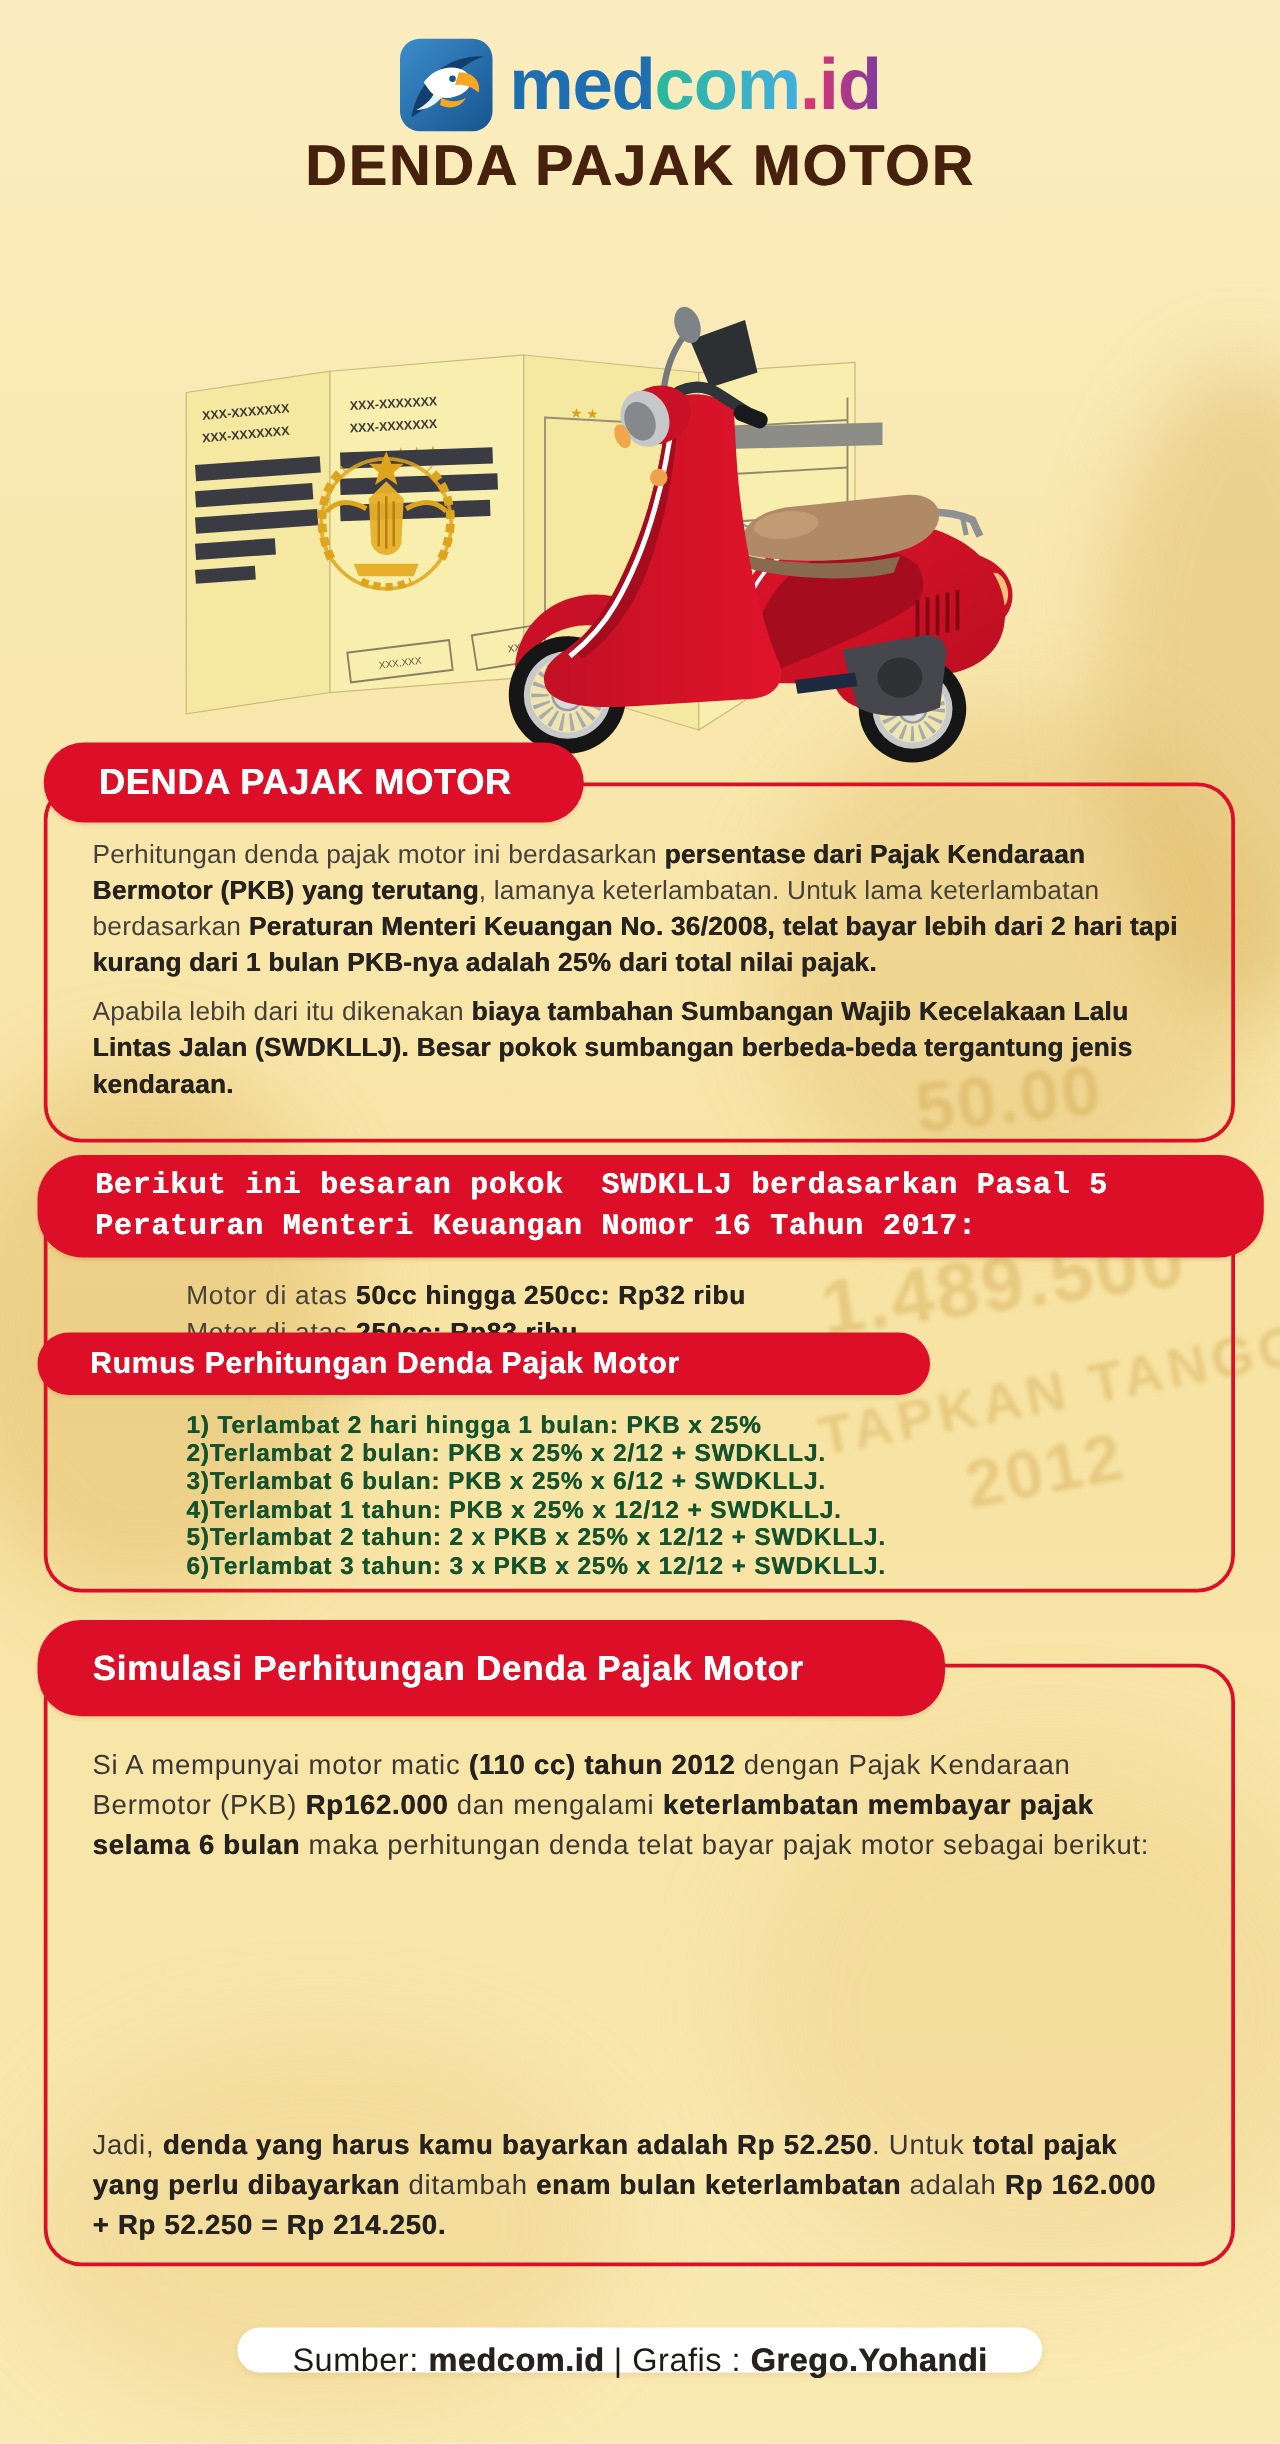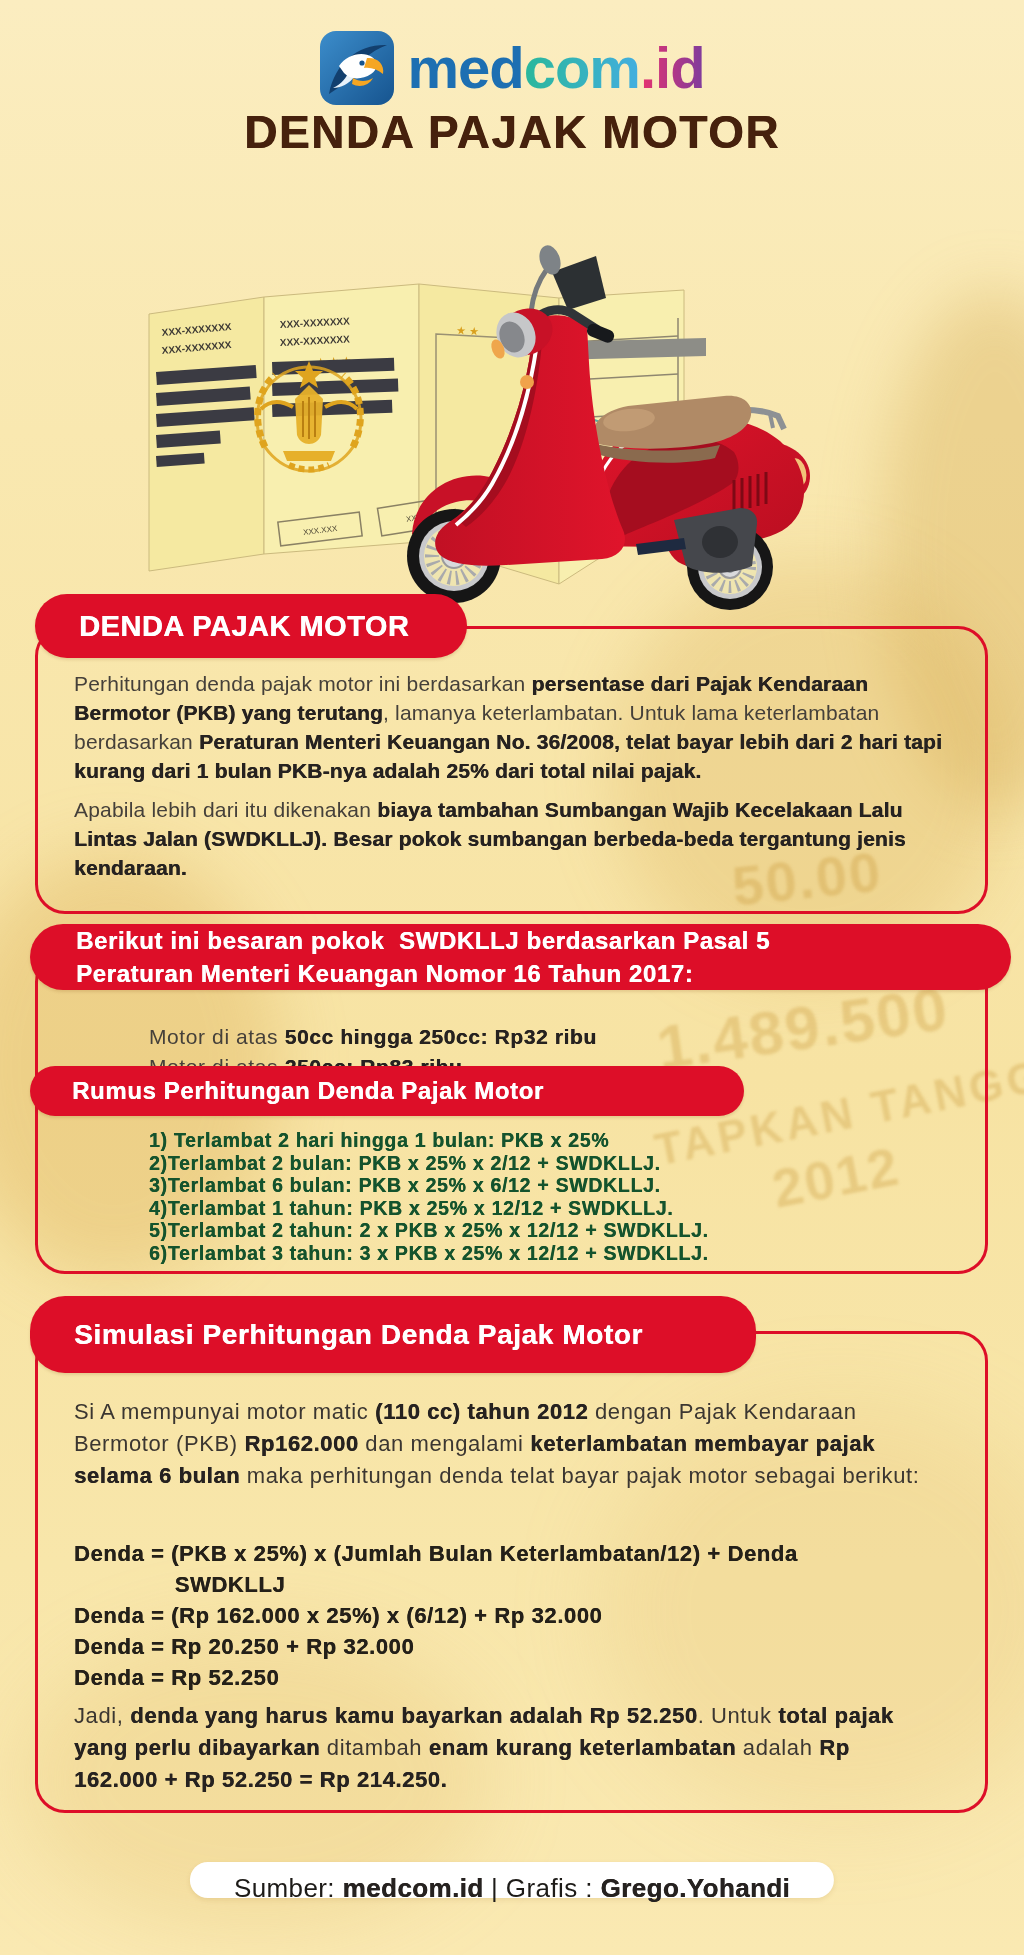--- a/index.html
+++ b/index.html
@@ -41,22 +41,22 @@
   .b{font-weight:700;color:#262220;text-shadow:.4px 0 currentColor;}
   .r{font-weight:inherit;}
   
   #badge1{left:35px;top:594px;width:388px;height:64px;border-radius:32px;padding-left:44px;
     font-size:29px;letter-spacing:.5px;text-shadow:.4px 0 #FFFFFF;}
   #box1{left:35px;top:626px;width:947px;height:282px;}
   #box1 .para{position:absolute;left:36px;right:40px;font-size:21px;line-height:29px;color:#45403A;letter-spacing:.2px;}
   #p1{top:40px;}
   #p2{top:166px;}
   
-  #banner2{left:30px;top:924px;width:935px;height:66px;border-radius:36px;padding-left:46px;
-    font-size:24px;line-height:33px;letter-spacing:.6px;text-shadow:.4px 0 #FFFFFF;white-space:pre-wrap;}
+  #banner2{left:30px;top:924px;width:935px;height:82px;border-radius:36px;padding-left:46px;
+    font-size:24px;line-height:33px;letter-spacing:.6px;text-shadow:.4px 0 #FFFFFF;white-space:pre-wrap;font-family:Liberation Mono, monospace;}
   #box2{left:35px;top:952px;width:947px;height:316px;}
   #motor-items{position:absolute;left:149px;top:1022px;font-size:21px;line-height:30px;color:#45403A;letter-spacing:.6px;}
   #rumus-banner{left:30px;top:1066px;width:672px;height:50px;border-radius:25px;padding-left:42px;
     font-size:24px;letter-spacing:.6px;text-shadow:.4px 0 #FFFFFF;}
   #formulas{position:absolute;left:149px;top:1129px;font-size:19.5px;line-height:22.5px;
     color:#14532d;font-weight:700;letter-spacing:.7px;text-shadow:.3px 0 currentColor;}
   
   #banner3{left:30px;top:1296px;width:682px;height:77px;border-radius:35px;padding-left:44px;
     font-size:28px;letter-spacing:.6px;text-shadow:.4px 0 #FFFFFF;}
   #box3{left:35px;top:1331px;width:947px;height:476px;}
@@ -256,22 +256,21 @@
     <div class="line">1) Terlambat 2 hari hingga 1 bulan: PKB x 25%</div>
     <div class="line">2)Terlambat 2 bulan: PKB x 25% x 2/12 + SWDKLLJ.</div>
     <div class="line">3)Terlambat 6 bulan: PKB x 25% x 6/12 + SWDKLLJ.</div>
     <div class="line">4)Terlambat 1 tahun: PKB x 25% x 12/12 + SWDKLLJ.</div>
     <div class="line">5)Terlambat 2 tahun: 2 x PKB x 25% x 12/12 + SWDKLLJ.</div>
     <div class="line">6)Terlambat 3 tahun: 3 x PKB x 25% x 12/12 + SWDKLLJ.</div>
   </div>
 
 <div class="rbox" id="box3">
   <div id="sim-intro"><span class="r">Si A mempunyai motor matic </span><span class="b">(110 cc) tahun 2012</span><span class="r"> dengan Pajak Kendaraan Bermotor (PKB) </span><span class="b">Rp162.000</span><span class="r"> dan mengalami </span><span class="b">keterlambatan membayar pajak selama 6 bulan</span><span class="r"> maka perhitungan denda telat bayar pajak motor sebagai berikut:</span></div>
-  <div id="calc-lines"><div class="line">Denda = (PKB x 25%) x (Jumlah Bulan Keterlambatan/12) + Denda</div><div class="line">               SWDKLLJ</div><div class="line">Denda = (Rp 162.000 x 25%) x (6/12) + Rp 32.000</div><div class="line">Denda = Rp 20.250 + Rp 32.000</div><div class="line">Denda = Rp 52.250</div></div>
-  <div id="sim-outro"><span class="r">Jadi, </span><span class="b">denda yang harus kamu bayarkan adalah Rp 52.250</span><span class="r">. Untuk </span><span class="b">total pajak yang perlu dibayarkan</span><span class="r"> ditambah </span><span class="b">enam kurang keterlambatan</span><span class="r"> adalah </span><span class="b">Rp 162.000 + Rp 52.250 = Rp 214.250.</span></div>
+  <div id="sim-outro"><span class="r">Jadi, </span><span class="b">denda yang harus kamu bayarkan adalah Rp 52.250</span><span class="r">. Untuk </span><span class="b">total pajak yang perlu dibayarkan</span><span class="r"> ditambah </span><span class="b">enam bulan keterlambatan</span><span class="r"> adalah </span><span class="b">Rp 162.000 + Rp 52.250 = Rp 214.250.</span></div>
 </div>
 <div class="pill" id="banner3">
   <span>Simulasi Perhitungan Denda Pajak Motor</span>
 </div>
 
 <div id="footer-pill">
   <span><span class="r">Sumber: </span><span class="b">medcom.id</span><span class="r"> | Grafis : </span><span class="b">Grego.Yohandi</span></span>
 </div>
 
 </body></html>

